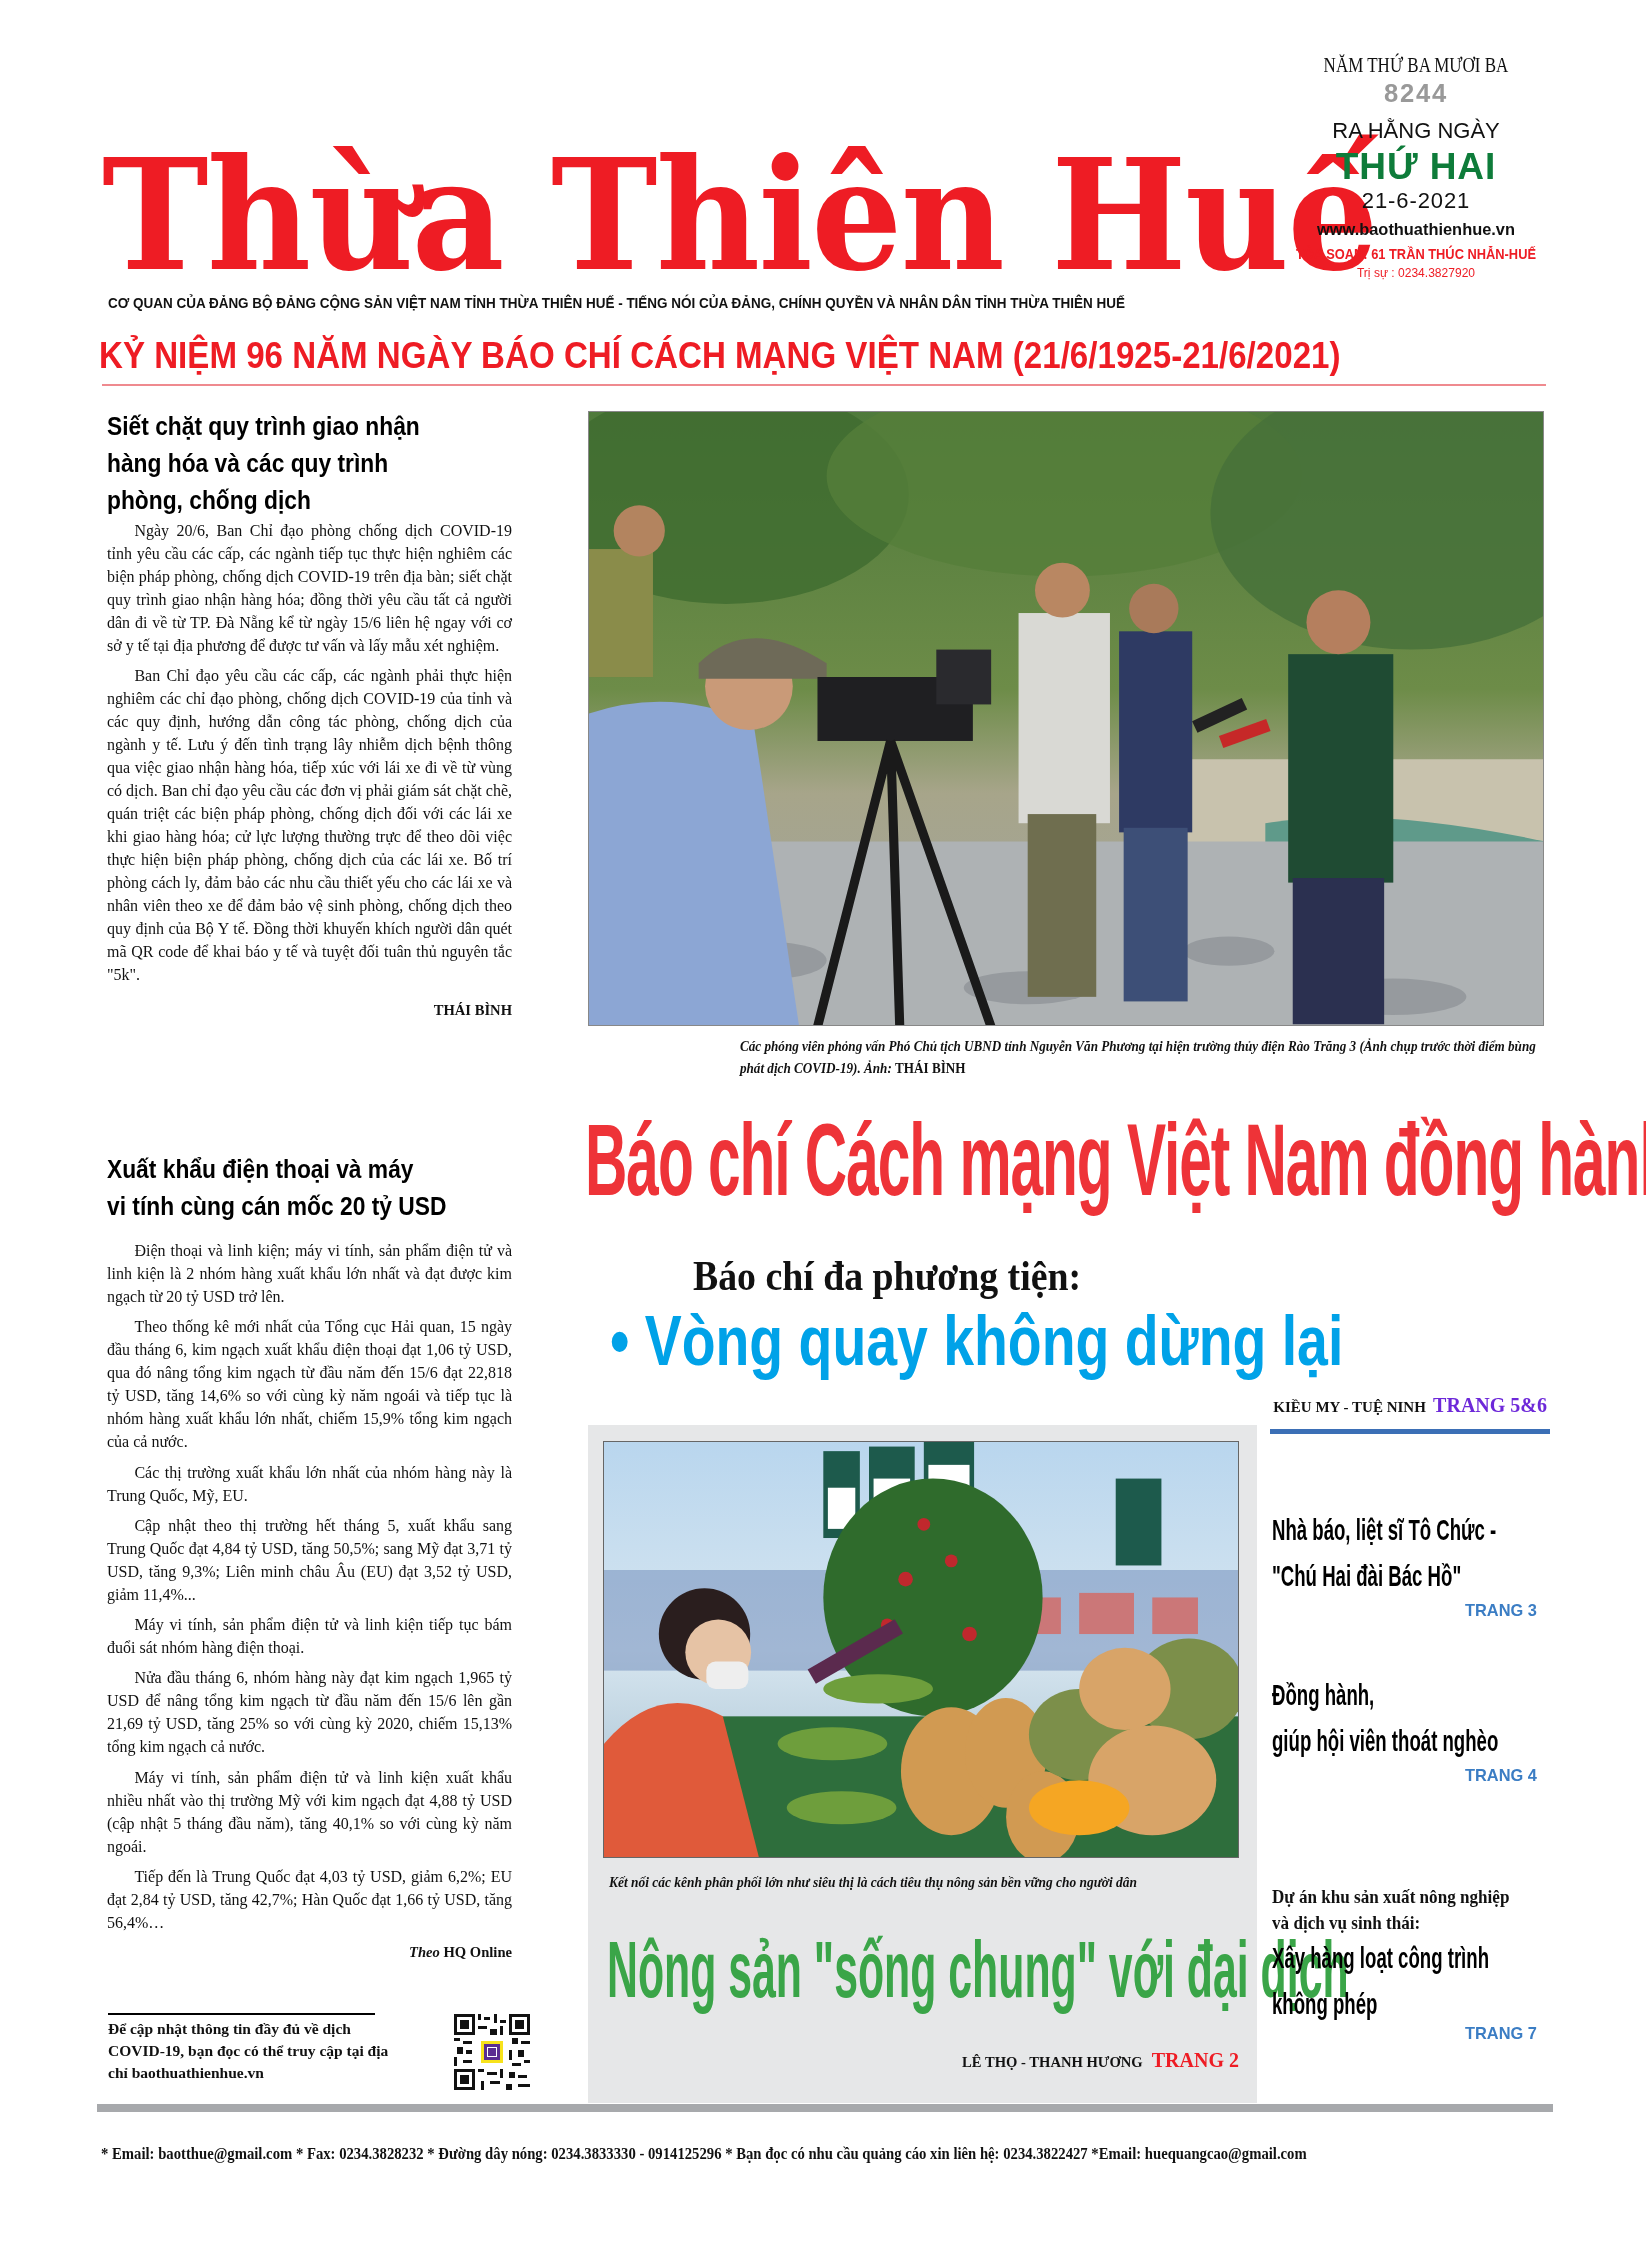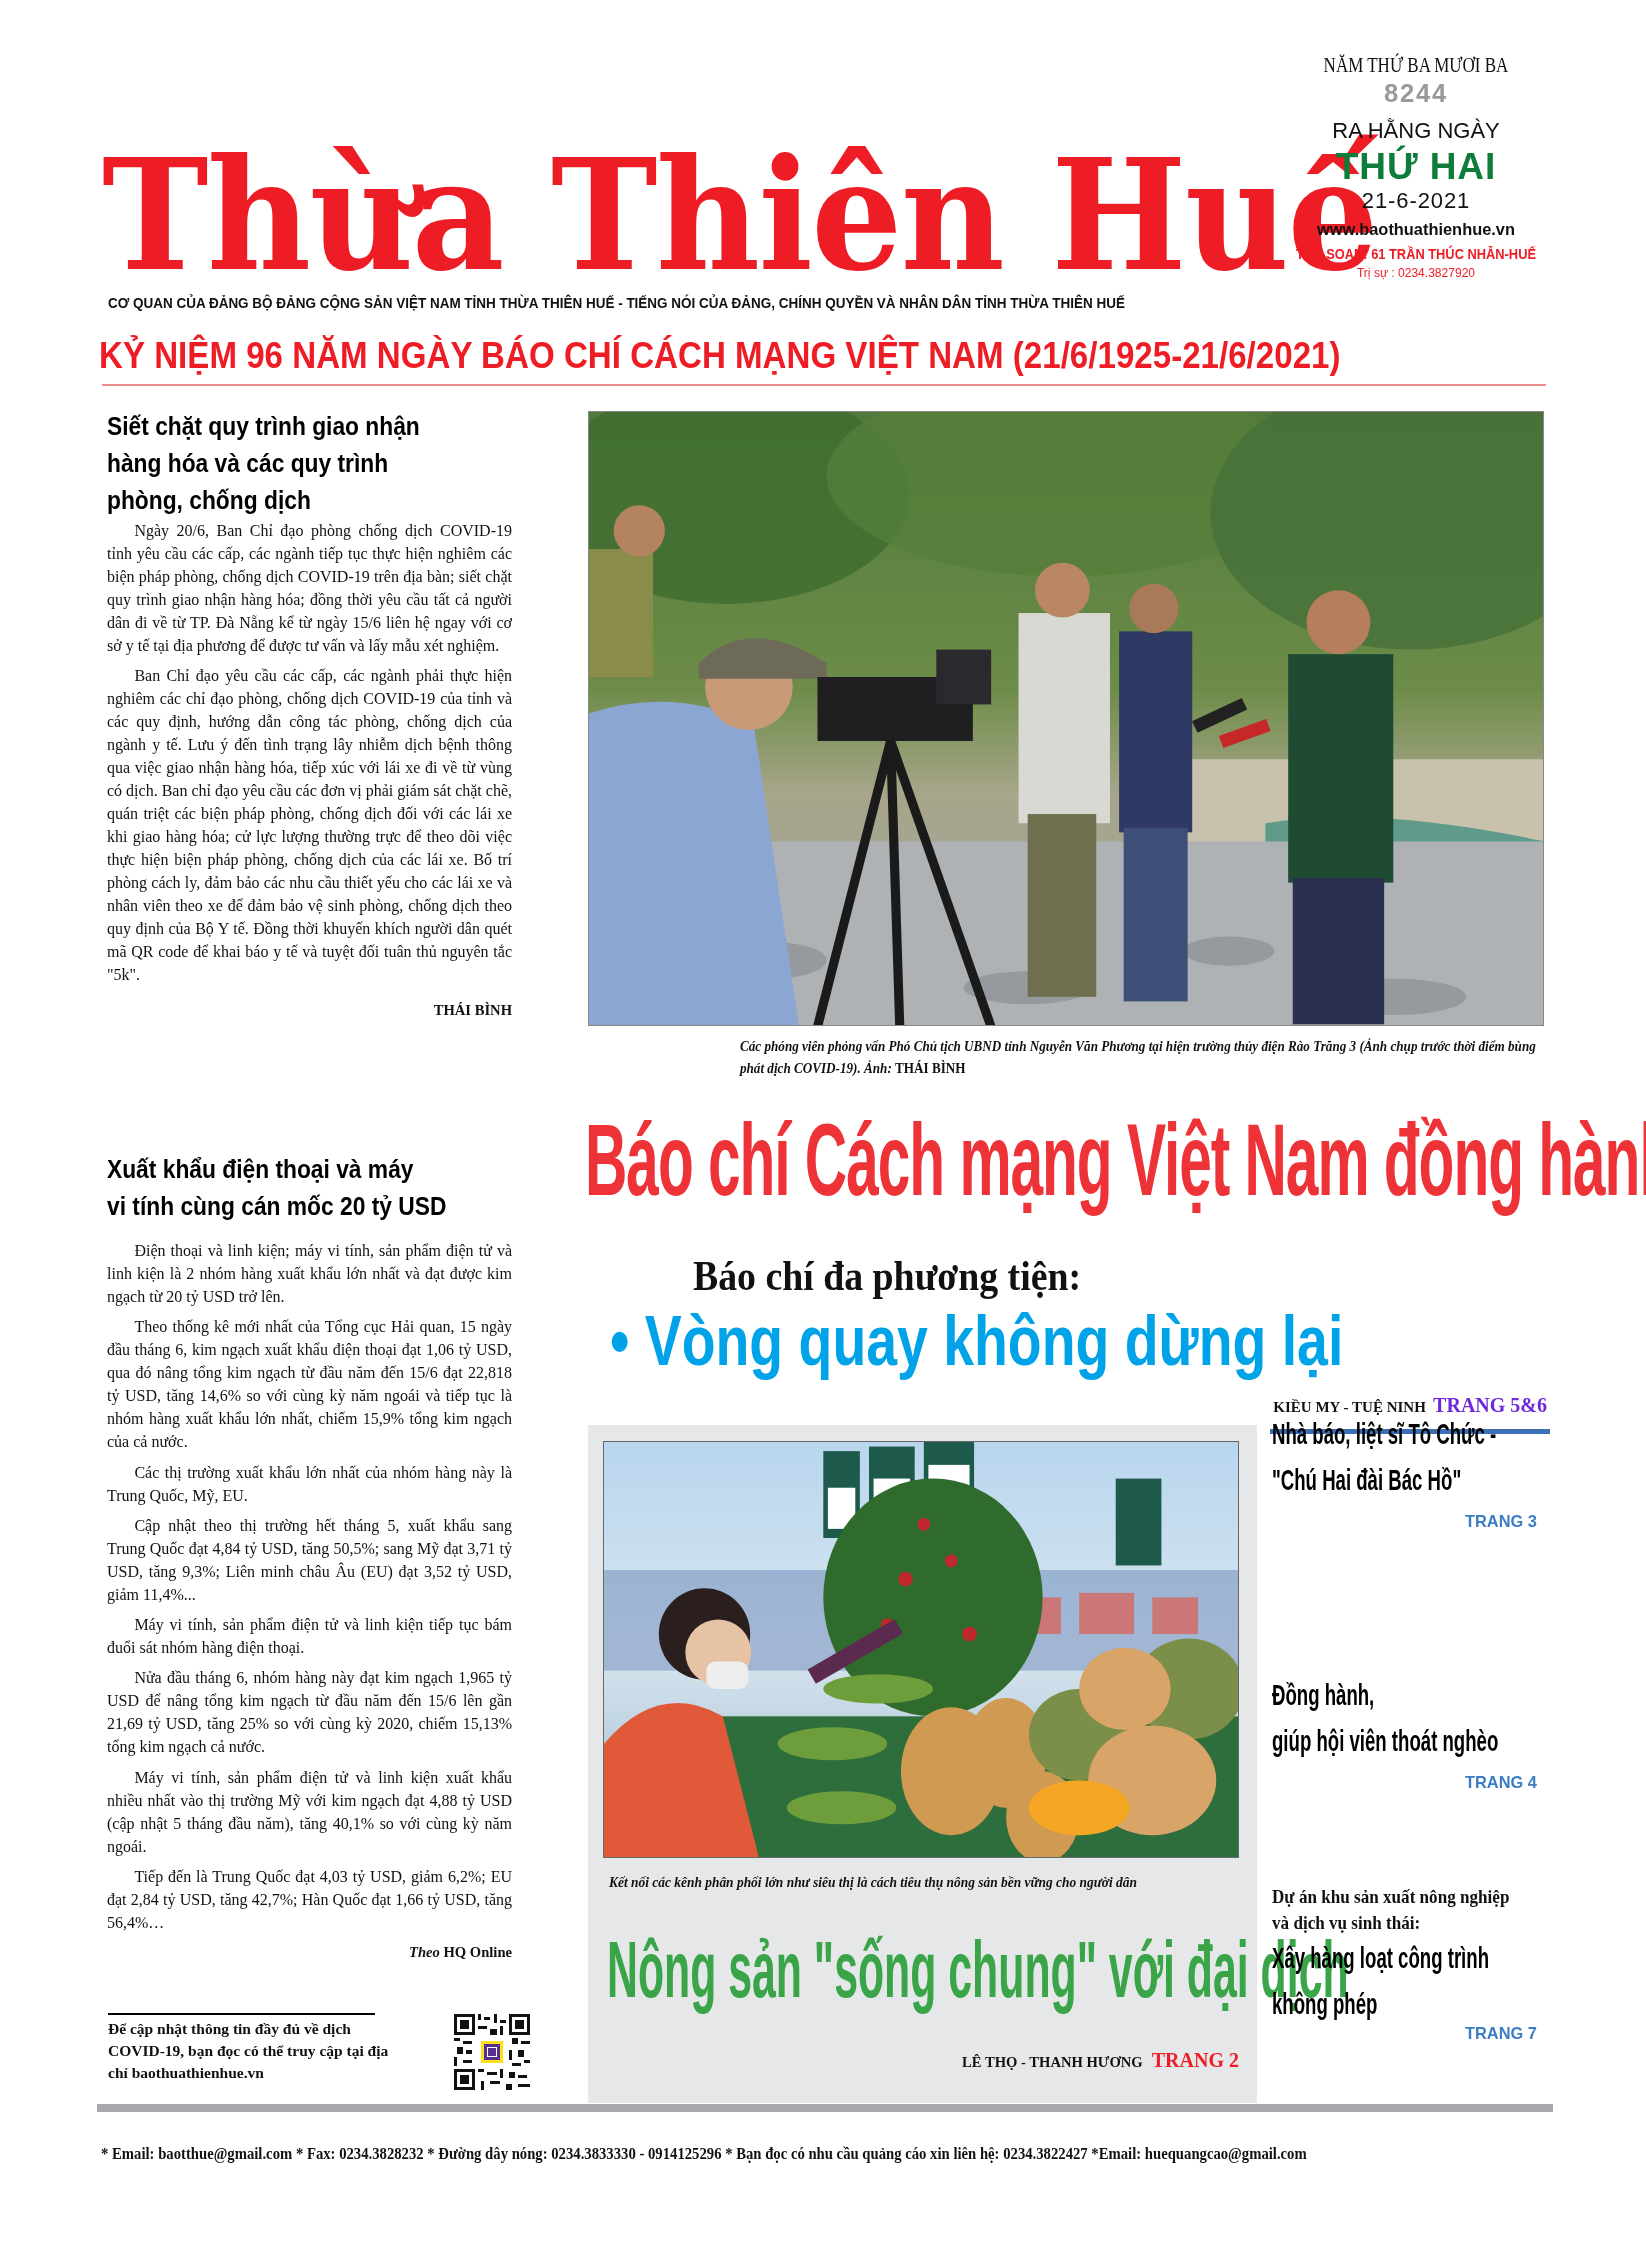--- a/index.html
+++ b/index.html
@@ -45,22 +45,22 @@
   #graybox{left:588px;top:1425px;width:669px;height:678px;background:#e6e7e8;}
   #photo-market{left:603px;top:1441px;width:636px;height:417px;overflow:hidden;border:0.9px solid #666;box-sizing:border-box;}
   #caption-market{left:609px;top:1873px;width:640px;font-family:"Liberation Serif",serif;font-style:italic;font-weight:bold;font-size:14.6px;line-height:18.3px;transform:scaleX(0.92);transform-origin:left top;width:694px;}
   #green-headline{left:607px;top:1910px;width:640px;font-family:"Liberation Sans",sans-serif;font-weight:bold;color:#3aa548;font-size:80px;line-height:119px;white-space:nowrap;transform:scaleX(0.535);transform-origin:left center;}
   #byline-market{left:822px;top:2049px;width:417px;text-align:right;white-space:nowrap;}
   #byline-market .names{font-family:"Liberation Serif",serif;font-weight:bold;font-size:14.6px;}
   #byline-market .page{font-family:"Liberation Serif",serif;font-weight:bold;font-size:20px;color:#ee1c24;margin-left:9.1px;}
   
   .teaser{left:1272px;width:274px;}
   .teaser-title{font-family:"Liberation Sans",sans-serif;font-weight:bold;font-size:30px;line-height:46px;color:#000;white-space:nowrap;transform:scaleX(0.62);transform-origin:left top;}
-  .teaser-page{font-family:"Liberation Sans",sans-serif;font-weight:bold;font-size:16.4px;color:#3b7dc4;text-align:right;padding-right:9.1px;margin-top:9px;}
-  #teaser1{top:1411px;}
+  .teaser-page{font-family:"Liberation Sans",sans-serif;font-weight:bold;font-size:16.4px;color:#3b7dc4;text-align:right;padding-right:9.1px;margin-top:2px;}
+  #teaser1{top:1507px;}
   #teaser2{top:1672px;}
   #teaser3{top:1884px;}
   #teaser3 .kicker{font-family:"Liberation Serif",serif;font-weight:bold;font-size:19px;line-height:25.6px;transform:scaleX(0.9);transform-origin:left top;white-space:nowrap;}
   
   #footer-bar{left:97px;top:2104px;width:1456px;height:8.2px;background:#a7a9ac;}
   #footer-text{left:101px;top:2141px;width:1456px;font-family:"Liberation Serif",serif;font-weight:bold;font-size:17.4px;line-height:25.6px;white-space:nowrap;transform:scaleX(0.845);transform-origin:left center;}
 </style>
 </head>
 <body>
 

